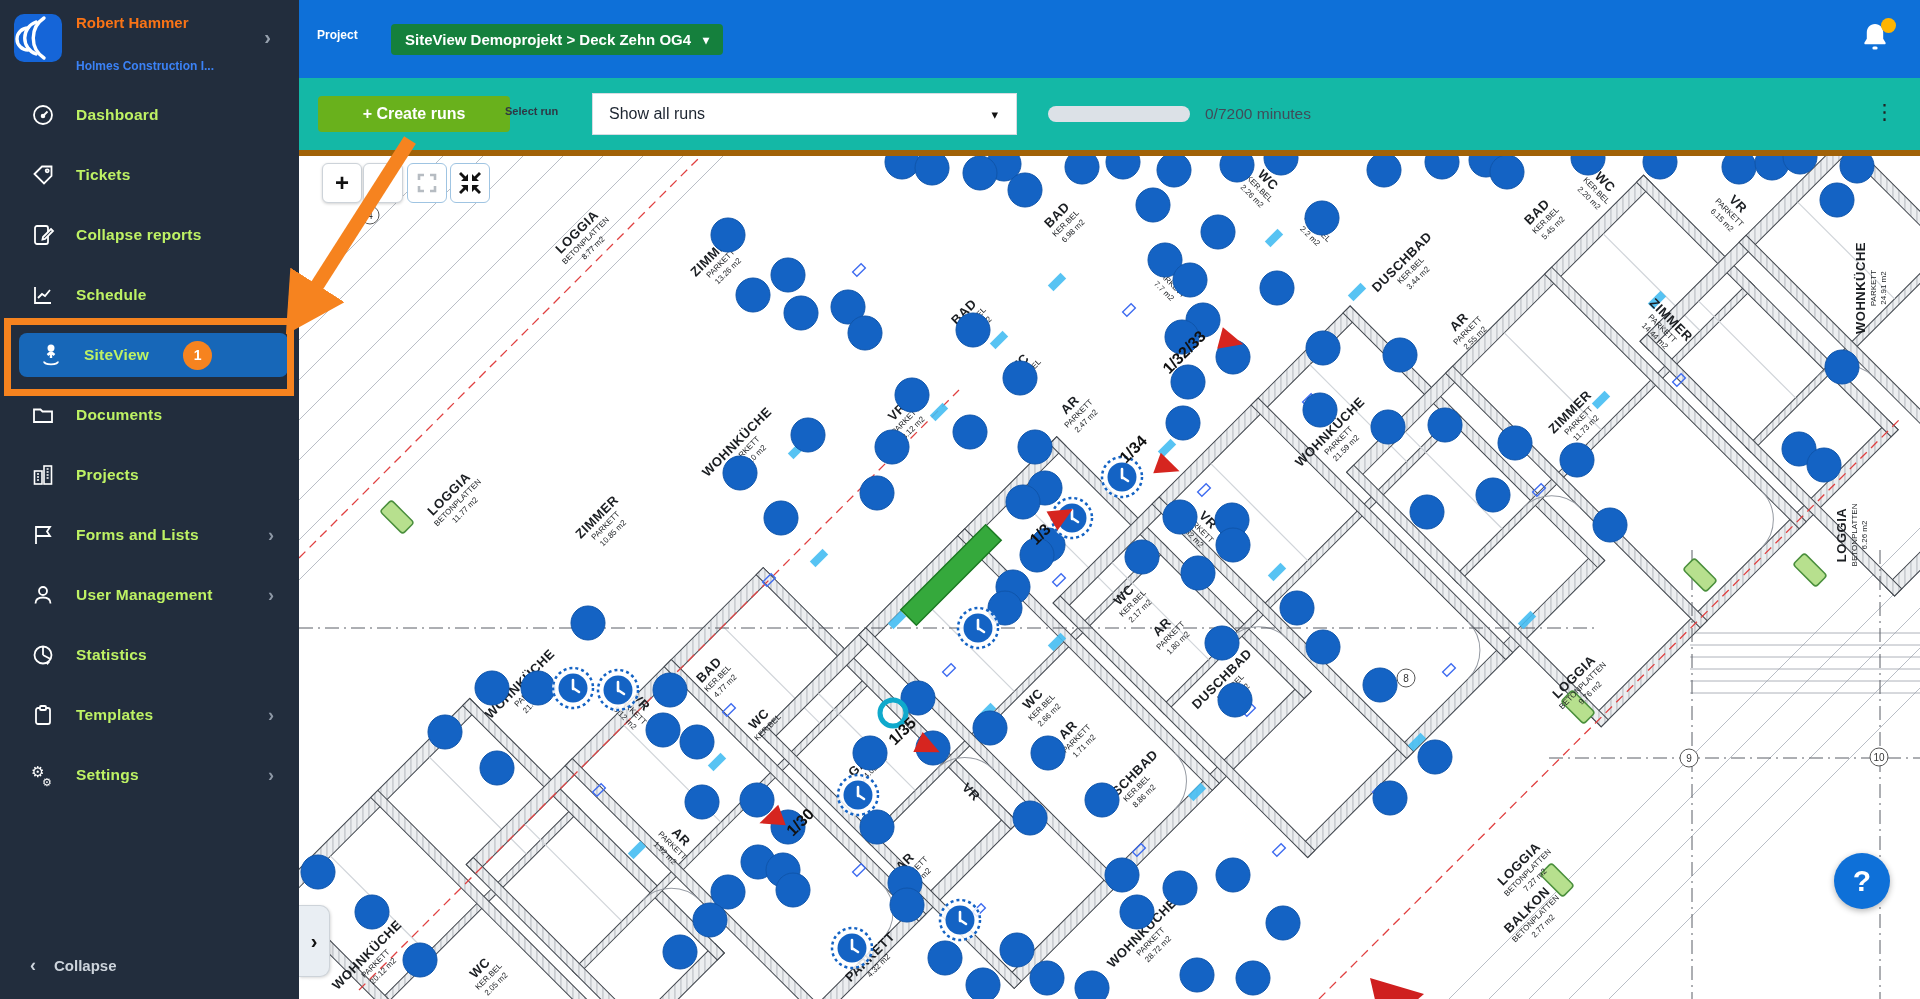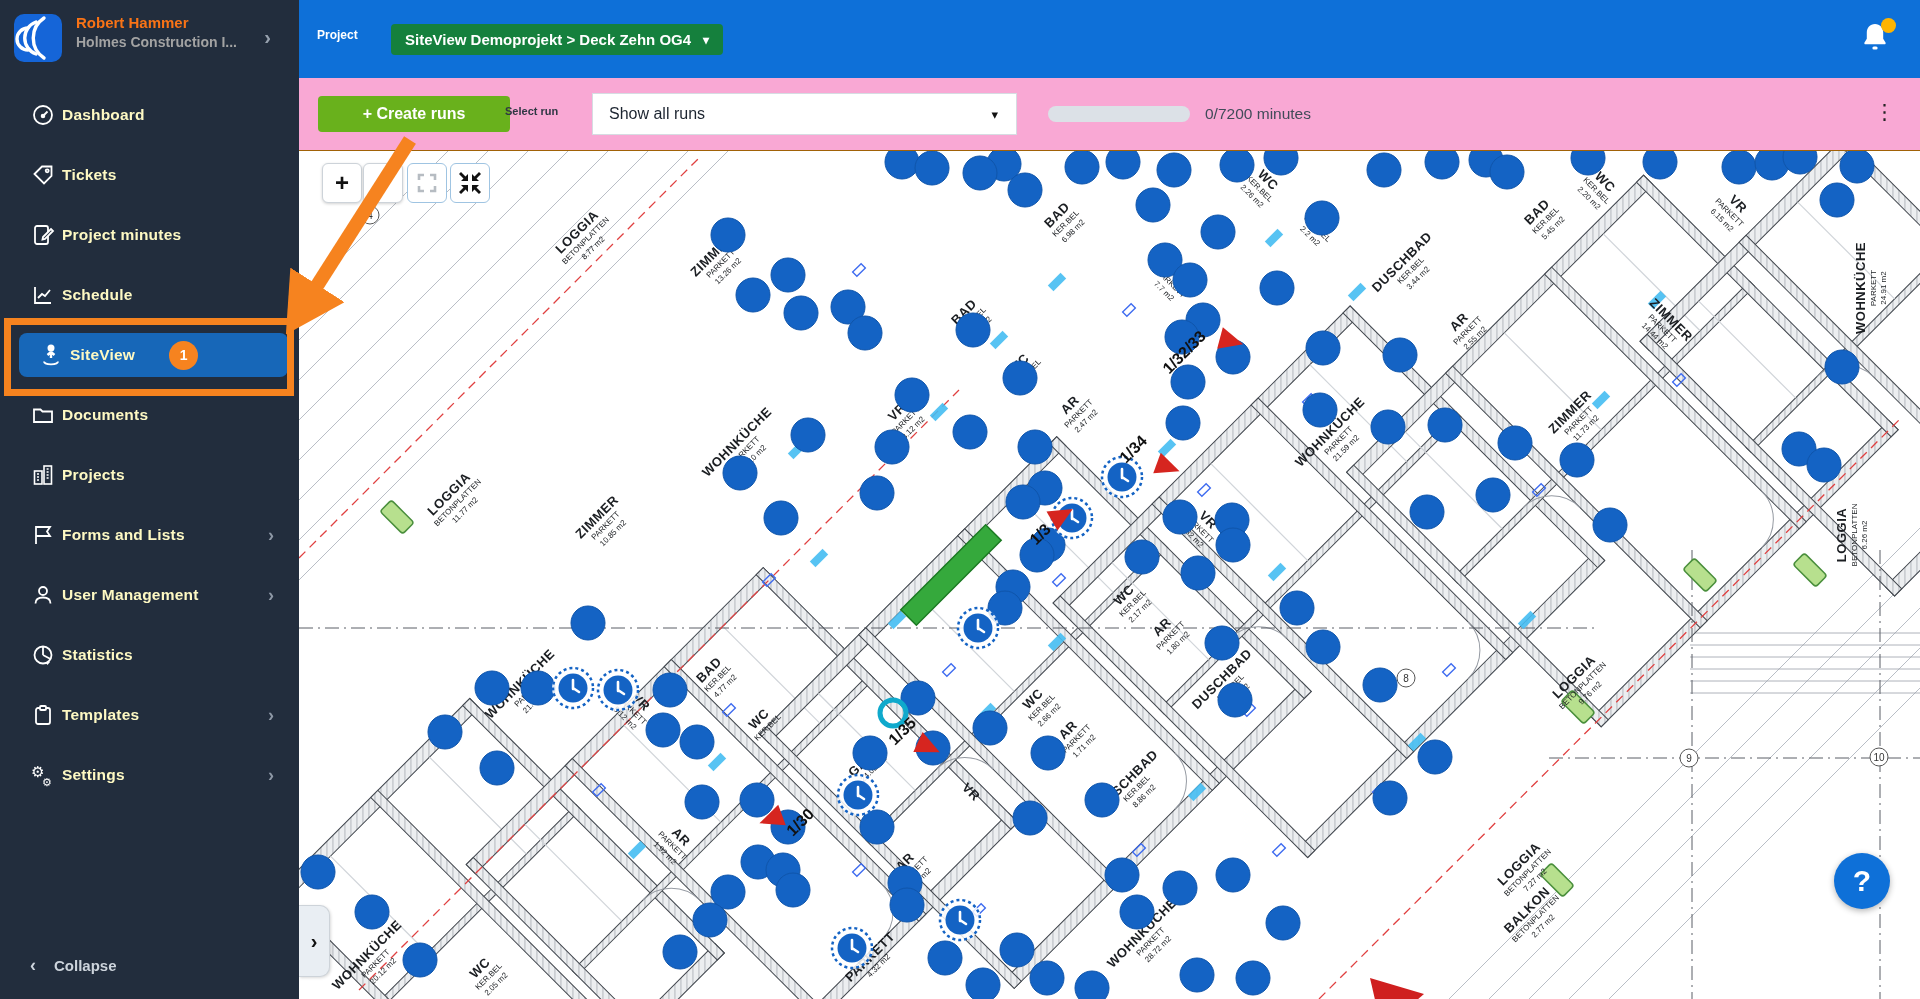--- a/index.html
+++ b/index.html
@@ -4,43 +4,43 @@
 <style>
   html,body{margin:0;padding:0;background:#fff;}
   body{width:1920px;height:999px;position:relative;overflow:hidden;
        font-family:"Liberation Sans",sans-serif;-webkit-font-smoothing:antialiased;}
   
   .sidebar{position:absolute;left:0;top:0;width:299px;height:999px;background:#222d3d;color:#eef1f5;z-index:5;}
   .sb-head{position:absolute;left:0;top:0;width:299px;height:78px;}
   .logo{position:absolute;left:14px;top:14px;width:48px;height:48px;border-radius:10px;background:#1565d8;}
   .sb-user{position:absolute;left:76px;top:13px;width:180px;}
   .sb-user .nm{font-size:15px;font-weight:700;color:#f97316;line-height:20px;white-space:nowrap;}
-  .sb-user .co{font-size:14px;font-weight:700;color:#a3a3a3;line-height:19px;white-space:nowrap;overflow:hidden;}
+  .sb-user .co{font-size:12px;font-weight:700;color:#3b82f6;line-height:19px;white-space:nowrap;overflow:hidden;margin-top:24px;}
   .sb-head .chev{position:absolute;right:28px;top:26px;color:#97a1ae;font-size:20px;font-weight:700;}
   .nav{position:absolute;left:0;top:93px;width:299px;}
   .nav-item{position:relative;height:44px;margin:0 11px 16px 11px;border-radius:8px;display:flex;align-items:center;cursor:pointer;}
   .nav-item .ic{width:26px;height:26px;margin-left:19px;display:flex;align-items:center;justify-content:center;flex:none;color:#fff;}
-  .nav-item .lb{margin-left:6px;font-size:15.5px;font-weight:700;color:#fef9c3;letter-spacing:.2px;}
+  .nav-item .lb{margin-left:20px;font-size:15.5px;font-weight:700;color:#bef264;letter-spacing:.2px;}
   .nav-item .rchev{position:absolute;right:14px;color:#8d97a5;font-size:18px;font-weight:700;}
   .nav-item.active{background:#1767b8;margin:0 11px 16px 19px;}
   .badge{width:29px;height:29px;border-radius:50%;background:#f6831f;color:#fff;font-size:14px;font-weight:700;
          display:flex;align-items:center;justify-content:center;margin-left:34px;}
   .sb-collapse{position:absolute;left:0;bottom:12px;width:299px;height:44px;display:flex;align-items:center;cursor:pointer;color:#cdd4dc;}
   .sb-collapse .ic{margin-left:30px;font-size:18px;font-weight:700;}
   .sb-collapse .lb{margin-left:18px;font-size:15px;font-weight:700;}
   
   .topbar{position:absolute;left:299px;top:0;width:1621px;height:78px;background:#0e70d8;z-index:4;}
   .tb-label{position:absolute;left:18px;top:28px;color:#fff;font-size:12px;font-weight:700;}
   .proj-pill{position:absolute;left:92px;top:24px;height:31px;background:#15803d;border-radius:4px;display:flex;align-items:center;
              padding:0 14px;color:#fff;font-size:15px;font-weight:600;cursor:pointer;}
   .proj-pill .caret{margin-left:12px;font-size:12px;}
   .bell{position:absolute;right:26px;top:20px;width:34px;height:34px;cursor:pointer;}
   .bell .dot{position:absolute;right:-2px;top:-2px;width:15px;height:15px;border-radius:50%;background:#ffb400;}
   
-  .toolbar{position:absolute;left:299px;top:78px;width:1621px;height:72px;background:#f9a8d4;border-bottom:1px solid #a16207;z-index:4;}
+  .toolbar{position:absolute;left:299px;top:78px;width:1621px;height:72px;background:#14b8a6;border-bottom:6px solid #a16207;z-index:4;}
   .btn-create{position:absolute;left:19px;top:18px;width:192px;height:36px;background:#69b11c;border:none;border-radius:4px;
               color:#fff;font-size:16px;font-weight:600;font-family:inherit;cursor:pointer;}
   .sel-label{position:absolute;left:206px;top:27px;font-size:11px;font-weight:700;color:#2f3744;}
   .runs-select{position:absolute;left:293px;top:15px;width:425px;height:42px;background:#fff;border:1px solid #d6dce2;
                display:flex;align-items:center;padding:0 16px;font-size:16px;color:#1c2430;cursor:pointer;box-sizing:border-box;}
   .runs-select .caret{position:absolute;right:18px;font-size:13px;color:#111;}
   .progress{position:absolute;left:749px;top:28px;width:142px;height:16px;border-radius:8px;background:#dce1e7;overflow:hidden;}
   .progress .fill{height:100%;background:#69b11c;}
   .prog-text{position:absolute;left:906px;top:27px;font-size:15.5px;color:#414b59;}
   .kebab{position:absolute;left:1575px;top:22px;font-size:21px;color:#222;cursor:pointer;width:20px;text-align:center;}
@@ -101,21 +101,21 @@
         </span>
         <span class="lb">Tickets</span>
       </div>
       <div class="nav-item">
         <span class="ic">
           <svg width="24" height="24" viewBox="0 0 24 24" fill="none" stroke="#fff" stroke-width="1.8">
             <rect x="4" y="3" width="13" height="18" rx="2"></rect>
             <path d="M12 14 L20 6 L22 8 L14 16 L11.5 16.5 Z" fill="#222d3d"></path>
           </svg>
         </span>
-        <span class="lb">Project minutes</span>
+        <span class="lb">Collapse reports</span>
       </div>
       <div class="nav-item">
         <span class="ic">
           <svg width="24" height="24" viewBox="0 0 24 24" fill="none" stroke="#fff" stroke-width="1.8">
             <path d="M4 4 V20 H20"></path>
             <path d="M7 15 L11 11 L14 13 L19 7"></path>
           </svg>
         </span>
         <span class="lb">Schedule</span>
       </div>

